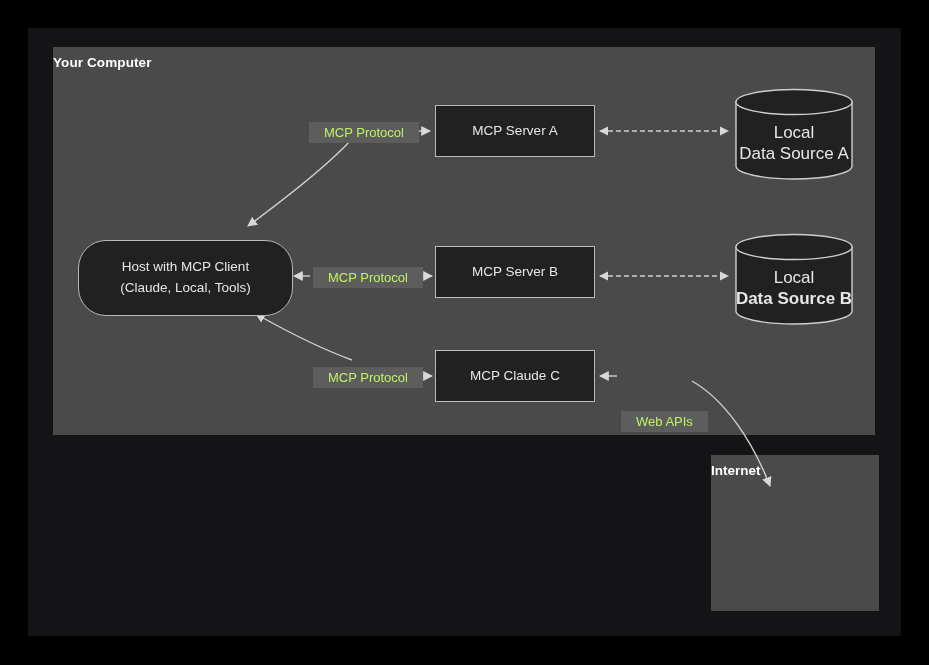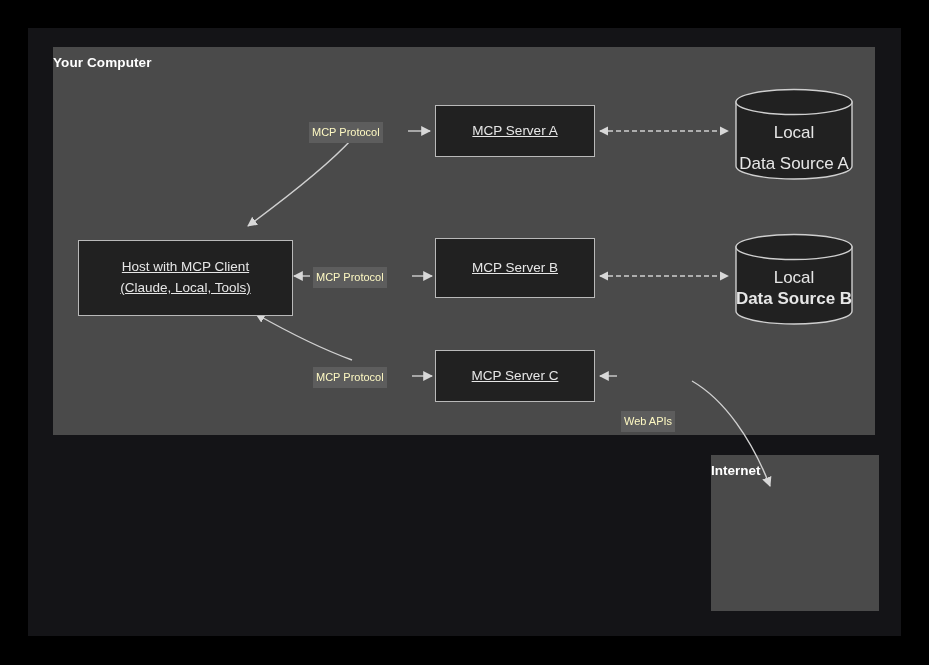--- a/index.html
+++ b/index.html
@@ -74,44 +74,43 @@
     border: 1.4px solid #b9b9b9;
     box-sizing: border-box;
     display: flex;
     flex-direction: column;
     align-items: center;
     justify-content: center;
     color: #e6e6e6;
     font-size: 13.5px;
     line-height: 1.55;
     text-align: center;
-    text-decoration: underline;
   }
   
   .cylinder {
     position: absolute;
   }
   .cyl-label {
     position: absolute;
     left: 0;
     width: 100%;
     text-align: center;
     color: #e6e6e6;
     font-size: 17px;
     line-height: 1.55;
     pointer-events: none;
   }
   
   .edge-label {
     position: absolute;
     background: #5d5d5d;
-    color: #fef9c3;
-    font-size: 11px;
+    color: #bef264;
+    font-size: 13px;
     line-height: 17px;
-    padding: 2px 3px;
+    padding: 2px 15px;
     white-space: nowrap;
   }
   svg.layer {
     position: absolute;
     left: 0;
     top: 0;
     width: 929px;
     height: 665px;
     overflow: visible;
     pointer-events: none;
@@ -153,44 +152,44 @@
     <line x1="600" y1="276" x2="728" y2="276" stroke="#d0d0d0" stroke-width="1.3" stroke-dasharray="5 3" marker-start="url(#arrow-start)" marker-end="url(#arrow)"></line>
 
     <path d="M 352 360 C 330 352, 295 336, 256 314" fill="none" stroke="#d0d0d0" stroke-width="1.4" marker-end="url(#arrow)"></path>
     <line x1="412" y1="376" x2="432" y2="376" stroke="#d0d0d0" stroke-width="1.4" marker-end="url(#arrow)"></line>
 
     <line x1="617" y1="376" x2="600" y2="376" stroke="#d0d0d0" stroke-width="1.4" marker-end="url(#arrow)"></line>
 
     <path d="M 692 381 C 725 400, 752 440, 770 486" fill="none" stroke="#d0d0d0" stroke-width="1.4" marker-end="url(#arrow)"></path>
   </svg>
 
-  <div class="node-box" style="left:78px; top:240px; width:215px; height:76px;">
+  <div class="node-box" style="left:78px; top:240px; width:215px; height:76px;border-radius:28px;">
     <span>Host with MCP Client</span>
     <span>(Claude, Local, Tools)</span>
   </div>
 
   <div class="node-box" style="left:435px; top:105px; width:160px; height:52px;">
     <span>MCP Server A</span>
   </div>
 
-  <div class="node-box" style="left:435px; top:238px; width:160px; height:60px;">
+  <div class="node-box" style="left:435px; top:246px; width:160px; height:52px;">
     <span>MCP Server B</span>
   </div>
 
   <div class="node-box" style="left:435px; top:350px; width:160px; height:52px;">
-    <span>MCP Server C</span>
+    <span>MCP Claude C</span>
   </div>
 
   <div class="cylinder" style="left:734px; top:88px; width:120px; height:92px;">
     <svg width="120" height="92" viewBox="0 0 120 92">
       <path d="M 2 14 L 2 78 A 58 13 0 0 0 118 78 L 118 14 Z" fill="#212121" stroke="#cfcfcf" stroke-width="1.4"></path>
       <ellipse cx="60" cy="14" rx="58" ry="12.5" fill="#212121" stroke="#cfcfcf" stroke-width="1.4"></ellipse>
     </svg>
     <div class="cyl-label" style="top:32px;">Local</div>
-    <div class="cyl-label" style="top:63px;text-align:center;">Data Source A</div>
+    <div class="cyl-label" style="top:53px;text-align:center;">Data Source A</div>
   </div>
 
   <div class="cylinder" style="left:734px; top:233px; width:120px; height:92px;">
     <svg width="120" height="92" viewBox="0 0 120 92">
       <path d="M 2 14 L 2 78 A 58 13 0 0 0 118 78 L 118 14 Z" fill="#212121" stroke="#cfcfcf" stroke-width="1.4"></path>
       <ellipse cx="60" cy="14" rx="58" ry="12.5" fill="#212121" stroke="#cfcfcf" stroke-width="1.4"></ellipse>
     </svg>
     <div class="cyl-label" style="top:32px;">Local</div>
     <div class="cyl-label" style="top:53px;font-weight:bold;">Data Source B</div>
   </div>

